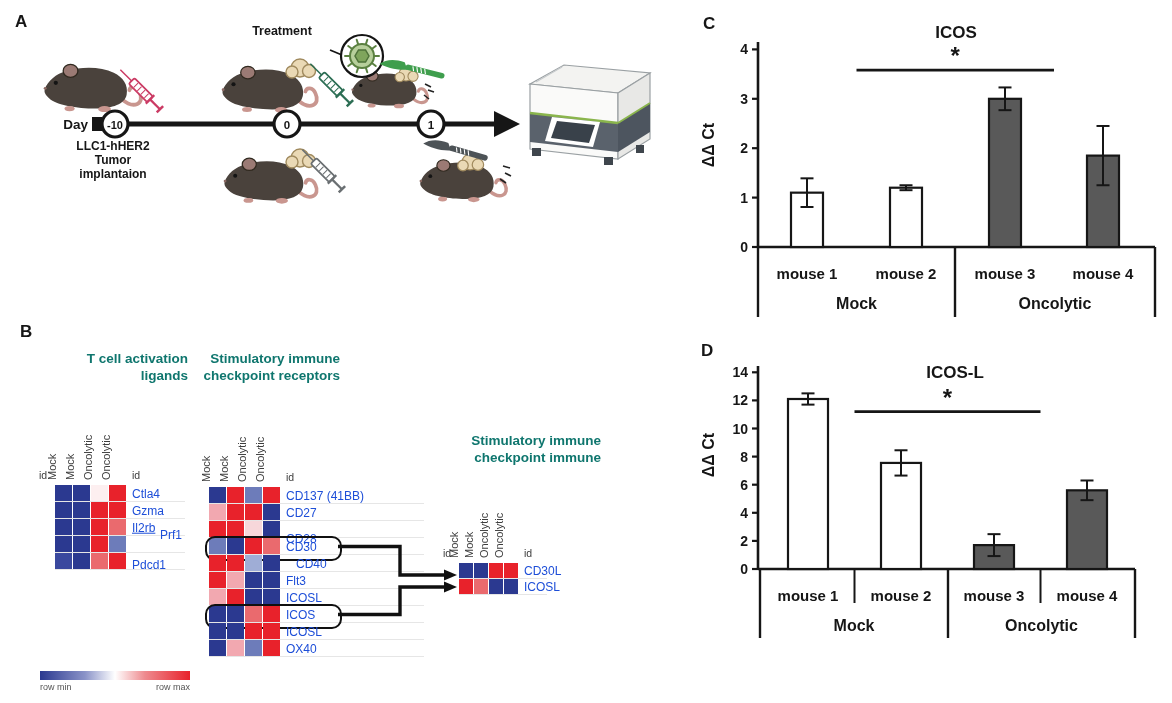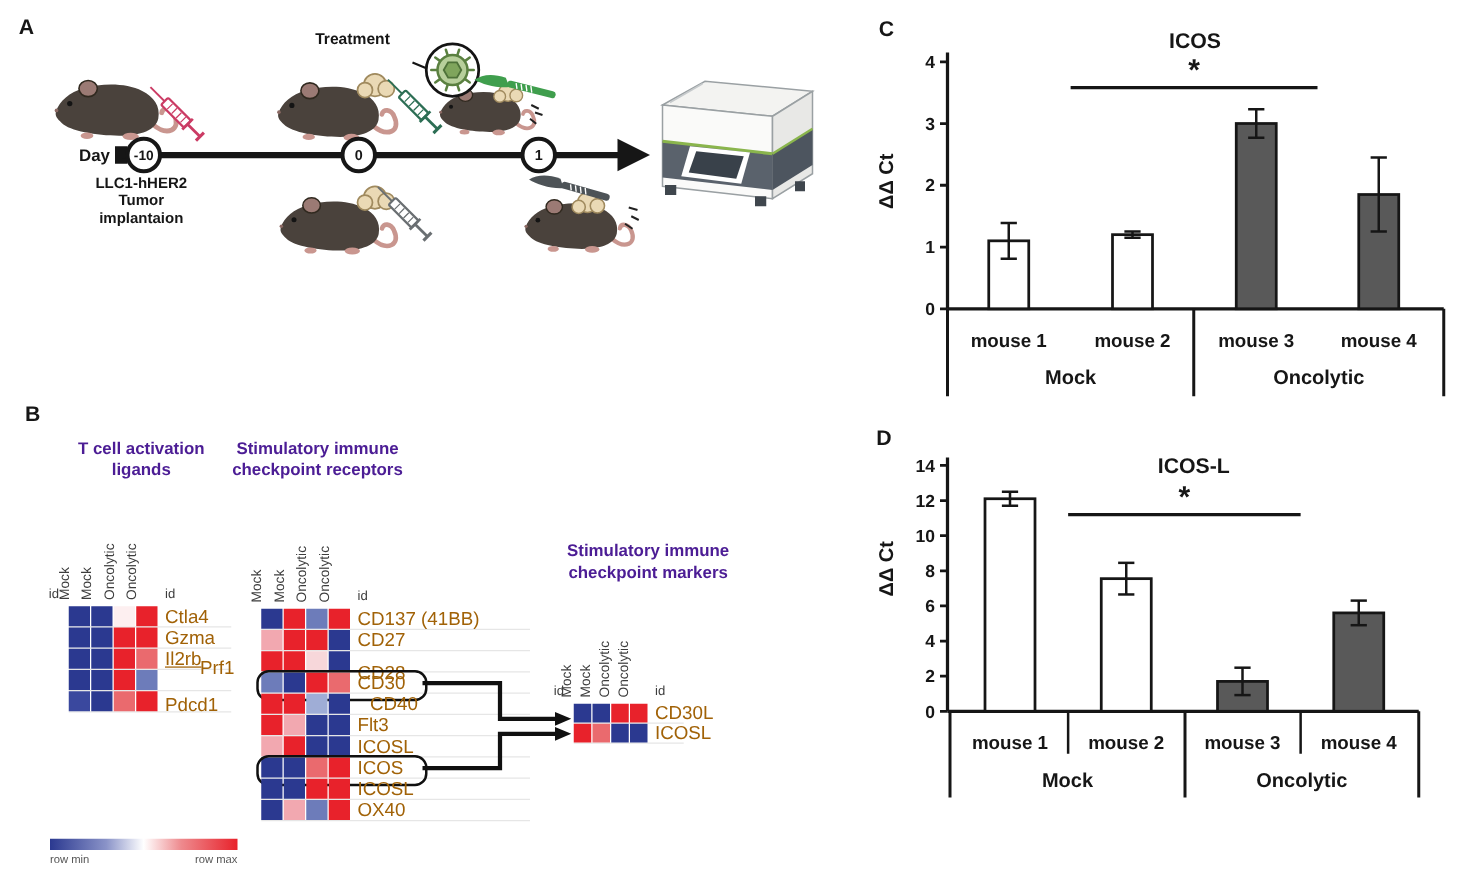--- a/index.html
+++ b/index.html
@@ -1,23 +1,23 @@
 <!DOCTYPE html>
 <html><head>
 <meta charset="utf-8">
 <style>
   html,body{margin:0;padding:0;background:#ffffff;}
   .figure{position:relative;width:1172px;height:703px;background:#ffffff;overflow:hidden;
           font-family:"Liberation Sans",sans-serif;color:#111;}
   .panel-label{position:absolute;font-size:17px;font-weight:bold;color:#161616;}
   .abs{position:absolute;}
   
-  .hm-title{position:absolute;text-align:center;font-weight:bold;font-size:13.5px;line-height:17px;color:#4c1d95;}
+  .hm-title{position:absolute;text-align:right;font-weight:bold;font-size:13.5px;line-height:17px;color:#0f766e;}
   .hm-cell{position:absolute;}
-  .hm-rowlabel{position:absolute;font-size:15px;color:#a16207;white-space:nowrap;transform:translateY(-52%);}
+  .hm-rowlabel{position:absolute;font-size:12px;color:#1d4ed8;white-space:nowrap;transform:translateY(-52%);}
   .hm-collabel{position:absolute;font-size:11px;line-height:13px;height:13px;color:#3d3d3d;white-space:nowrap;
                transform-origin:0 100%;transform:rotate(-90deg);}
   .hm-id{position:absolute;font-size:10.5px;color:#3d3d3d;}
   .hm-sep{position:absolute;height:1px;background:#e6e6e6;}
   .hm-box{position:absolute;border:2.6px solid #101010;border-radius:10px;background:transparent;}
   
   .legend-bar{position:absolute;left:40px;top:671px;width:150px;height:9px;
      background:linear-gradient(90deg,#2b3990 0%,#8a93c8 30%,#ffffff 50%,#ee8a8e 70%,#e8222b 100%);}
   .legend-labels{position:absolute;left:40px;top:682px;width:150px;display:flex;justify-content:space-between;
      font-size:9px;color:#555;}
@@ -252,21 +252,21 @@
       <div class="hm-cell" style="left: 245px; top: 623px; width: 17px; height: 16px; background: rgb(232, 34, 43);"></div>
       <div class="hm-cell" style="left: 263px; top: 623px; width: 17px; height: 16px; background: rgb(232, 34, 43);"></div>
       <div class="hm-rowlabel" style="left: 286px; top: 631.5px;">ICOSL</div>
       <div class="hm-cell" style="left: 209px; top: 640px; width: 17px; height: 16px; background: rgb(43, 57, 144);"></div>
       <div class="hm-cell" style="left: 227px; top: 640px; width: 17px; height: 16px; background: rgb(242, 168, 176);"></div>
       <div class="hm-cell" style="left: 245px; top: 640px; width: 17px; height: 16px; background: rgb(109, 124, 186);"></div>
       <div class="hm-cell" style="left: 263px; top: 640px; width: 17px; height: 16px; background: rgb(232, 34, 43);"></div>
       <div class="hm-rowlabel" style="left: 286px; top: 648.5px;">OX40</div>
       <div class="hm-title" style="left: 436px; top: 432px; width: 165px;">
         <div>Stimulatory immune</div>
-        <div>checkpoint markers</div>
+        <div>checkpoint immune</div>
       </div>
       <div class="hm-sep" style="left: 459px; top: 578px; width: 88px;"></div>
       <div class="hm-sep" style="left: 459px; top: 594px; width: 88px;"></div>
       <div class="hm-collabel" style="left: 461px; top: 545px;">Mock</div>
       <div class="hm-collabel" style="left: 476px; top: 545px;">Mock</div>
       <div class="hm-collabel" style="left: 491px; top: 545px;">Oncolytic</div>
       <div class="hm-collabel" style="left: 506px; top: 545px;">Oncolytic</div>
       <div class="hm-id" style="left: 443px; top: 547px;">id</div>
       <div class="hm-id" style="left: 524px; top: 547px;">id</div>
       <div class="hm-cell" style="left: 459px; top: 563px; width: 14px; height: 15px; background: rgb(43, 57, 144);"></div>

